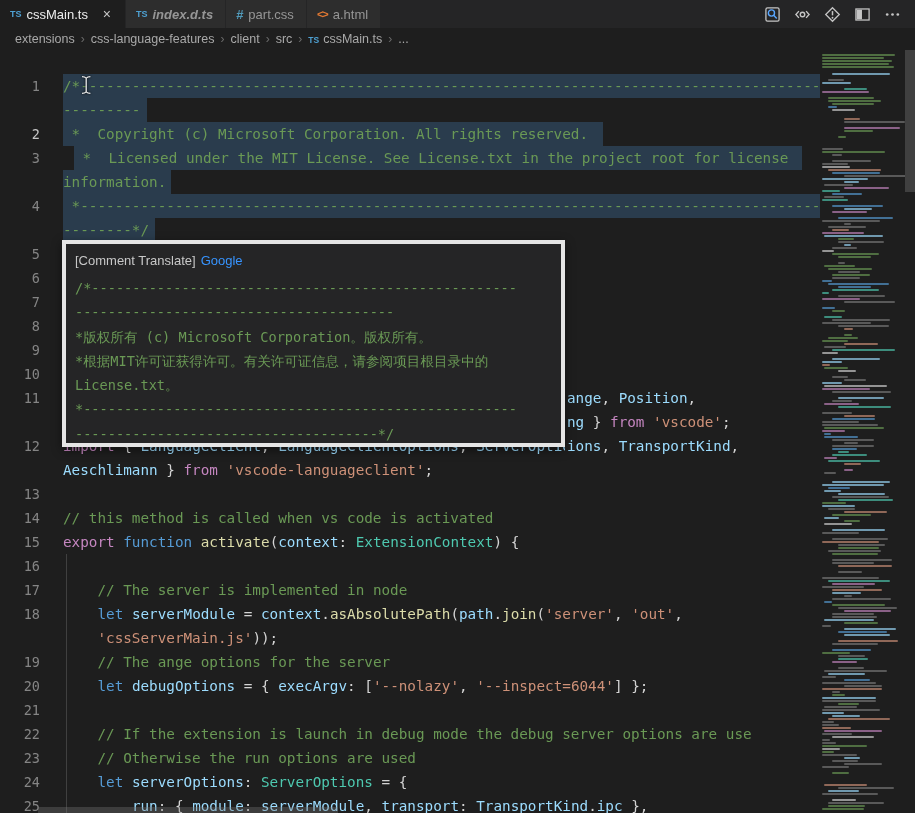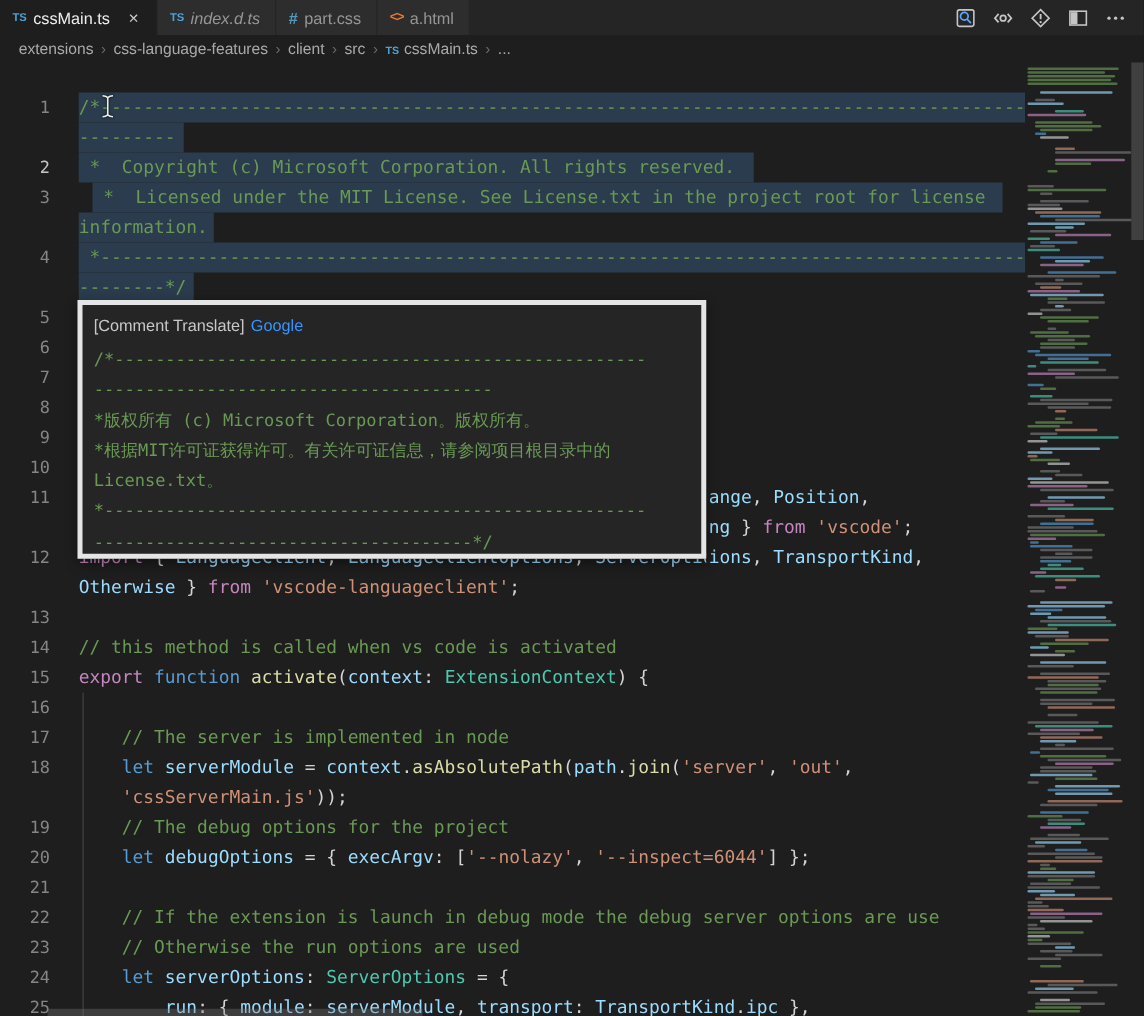--- a/index.html
+++ b/index.html
@@ -4,21 +4,21 @@
 <style>
   html,body{margin:0;padding:0;background:#1e1e1e;width:915px;height:813px;overflow:hidden;}
   .window{position:relative;width:915px;height:813px;background:#1e1e1e;font-family:"Liberation Sans",sans-serif;}
   
   .tabbar{position:absolute;top:0;left:0;right:0;height:28px;background:#252526;display:flex;}
   .tabs{display:flex;height:28px;}
   .tab{display:flex;align-items:center;padding:0 10px;height:28px;background:#2d2d2d;border-right:1px solid #252526;cursor:pointer;}
   .tab.active{background:#1e1e1e;}
   .tab .tlabel{font-size:13px;color:#969696;margin:0 2px 0 5px;}
   .tab.active .tlabel{color:#eeeeee;font-weight:500;}
-  .tab .tlabel.italic{font-style:italic;}
+  .tab .tlabel.italic{font-style:italic;font-weight:bold;}
   .ticon-ts{font-size:9px;font-weight:bold;color:#4ea1d3;}
   .ticon-css{font-size:13px;font-weight:bold;color:#519aba;}
   .ticon-html{font-size:11px;font-weight:bold;color:#e37933;letter-spacing:-1px;}
   .tclose{margin-left:9px;color:#c8c8c8;font-size:14px;line-height:14px;width:16px;text-align:center;border-radius:3px;}
   .actions{margin-left:auto;display:flex;align-items:center;padding-right:8px;}
   .action{width:30px;height:28px;display:flex;align-items:center;justify-content:center;cursor:pointer;}
   
   .breadcrumb{position:absolute;top:28px;left:0;right:0;height:22px;background:#1e1e1e;display:flex;align-items:center;padding-left:14px;font-size:12.5px;color:#a9a9a9;}
   .bc-item{margin:0 1px;cursor:pointer;white-space:nowrap;}
   .bc-sep{margin:0 5px;color:#6a6a6a;font-size:12px;}
@@ -158,27 +158,27 @@
         <div class="crow" style="top: 48px; left: 63px;"><div class="hl" style="width: 84px;"></div><span class="tk-c">---------</span></div>
         <div class="crow" style="top: 72px; left: 63px;"><div class="hl" style="width: 540px;"></div><span class="tk-c"> *  Copyright (c) Microsoft Corporation. All rights reserved.</span></div>
         <div class="crow" style="top: 96px; left: 74px;"><div class="hl" style="width: 728px;"></div><span class="tk-c"> *  Licensed under the MIT License. See License.txt in the project root for license</span></div>
         <div class="crow" style="top: 120px; left: 63px;"><div class="hl" style="width: 108px;"></div><span class="tk-c">information.</span></div>
         <div class="crow" style="top: 144px; left: 63px;"><div class="hl" style="width: 758px;"></div><span class="tk-c"> *--------------------------------------------------------------------------------------</span></div>
         <div class="crow" style="top: 168px; left: 63px;"><div class="hl" style="width: 92px;"></div><span class="tk-c">--------*/</span></div>
         <div class="crow" style="top: 336px; left: 567px;"><span class="tk-v">ange</span><span class="tk-p">, </span><span class="tk-v">Position</span><span class="tk-p">,</span></div>
         <div class="crow" style="top: 360px; left: 567px;"><span class="tk-v">ng</span><span class="tk-p"> } </span><span class="tk-m">from</span><span class="tk-p"> </span><span class="tk-s">'vscode'</span><span class="tk-p">;</span></div>
         <div class="under" style="top: 384px; left: 63px; width: 502px;"><span class="tk-m">import</span><span class="tk-p"> { </span><span class="tk-v">LanguageClient</span><span class="tk-p">, </span><span class="tk-v">LanguageClientOptions</span><span class="tk-p">, </span><span class="tk-v">ServerOptions</span></div>
         <div class="crow" style="top: 384px; left: 567px;"><span class="tk-v">ions</span><span class="tk-p">, </span><span class="tk-v">TransportKind</span><span class="tk-p">,</span></div>
-        <div class="crow" style="top: 408px; left: 63px;"><span class="tk-v">Otherwise</span><span class="tk-p"> } </span><span class="tk-m">from</span><span class="tk-p"> </span><span class="tk-s">'vscode-languageclient'</span><span class="tk-p">;</span></div>
+        <div class="crow" style="top: 408px; left: 63px;"><span class="tk-v">Aeschlimann</span><span class="tk-p"> } </span><span class="tk-m">from</span><span class="tk-p"> </span><span class="tk-s">'vscode-languageclient'</span><span class="tk-p">;</span></div>
         <div class="crow" style="top: 456px; left: 63px;"><span class="tk-c">// this method is called when vs code is activated</span></div>
         <div class="crow" style="top: 480px; left: 63px;"><span class="tk-m">export</span><span class="tk-p"> </span><span class="tk-k">function</span><span class="tk-p"> </span><span class="tk-f">activate</span><span class="tk-p">(</span><span class="tk-v">context</span><span class="tk-p">: </span><span class="tk-t">ExtensionContext</span><span class="tk-p">) {</span></div>
         <div class="crow" style="top: 528px; left: 63px;"><span class="tk-p">    </span><span class="tk-c">// The server is implemented in node</span></div>
         <div class="crow" style="top: 552px; left: 63px;"><span class="tk-p">    </span><span class="tk-k">let</span><span class="tk-p"> </span><span class="tk-v">serverModule</span><span class="tk-p"> = </span><span class="tk-v">context</span><span class="tk-p">.</span><span class="tk-f">asAbsolutePath</span><span class="tk-p">(</span><span class="tk-v">path</span><span class="tk-p">.</span><span class="tk-f">join</span><span class="tk-p">(</span><span class="tk-s">'server'</span><span class="tk-p">, </span><span class="tk-s">'out'</span><span class="tk-p">,</span></div>
         <div class="crow" style="top: 576px; left: 63px;"><span class="tk-p">    </span><span class="tk-s">'cssServerMain.js'</span><span class="tk-p">));</span></div>
-        <div class="crow" style="top: 600px; left: 63px;"><span class="tk-p">    </span><span class="tk-c">// The debug options for the project</span></div>
+        <div class="crow" style="top: 600px; left: 63px;"><span class="tk-p">    </span><span class="tk-c">// The ange options for the server</span></div>
         <div class="crow" style="top: 624px; left: 63px;"><span class="tk-p">    </span><span class="tk-k">let</span><span class="tk-p"> </span><span class="tk-v">debugOptions</span><span class="tk-p"> = { </span><span class="tk-v">execArgv</span><span class="tk-p">: [</span><span class="tk-s">'--nolazy'</span><span class="tk-p">, </span><span class="tk-s">'--inspect=6044'</span><span class="tk-p">] };</span></div>
         <div class="crow" style="top: 672px; left: 63px;"><span class="tk-p">    </span><span class="tk-c">// If the extension is launch in debug mode the debug server options are use</span></div>
         <div class="crow" style="top: 696px; left: 63px;"><span class="tk-p">    </span><span class="tk-c">// Otherwise the run options are used</span></div>
         <div class="crow" style="top: 720px; left: 63px;"><span class="tk-p">    </span><span class="tk-k">let</span><span class="tk-p"> </span><span class="tk-v">serverOptions</span><span class="tk-p">: </span><span class="tk-t">ServerOptions</span><span class="tk-p"> = {</span></div>
         <div class="crow" style="top: 744px; left: 63px;"><span class="tk-p">        </span><span class="tk-v">run</span><span class="tk-p">: { </span><span class="tk-v">module</span><span class="tk-p">: </span><span class="tk-v">serverModule</span><span class="tk-p">, </span><span class="tk-v">transport</span><span class="tk-p">: </span><span class="tk-v">TransportKind</span><span class="tk-p">.</span><span class="tk-v">ipc</span><span class="tk-p"> },</span></div>
       </div>
 
     <svg class="mouse" width="13" height="20" viewBox="0 0 13 20">
       <path d="M2 1.6c2.1 0 3.3.6 4.2 1.5.9-.9 2.1-1.5 4.2-1.5 M6.2 3.1 v13.8 M2 18.4c2.1 0 3.3-.6 4.2-1.5.9.9 2.1 1.5 4.2 1.5" stroke="#ececec" stroke-width="1.3" fill="none"></path>
     </svg>

